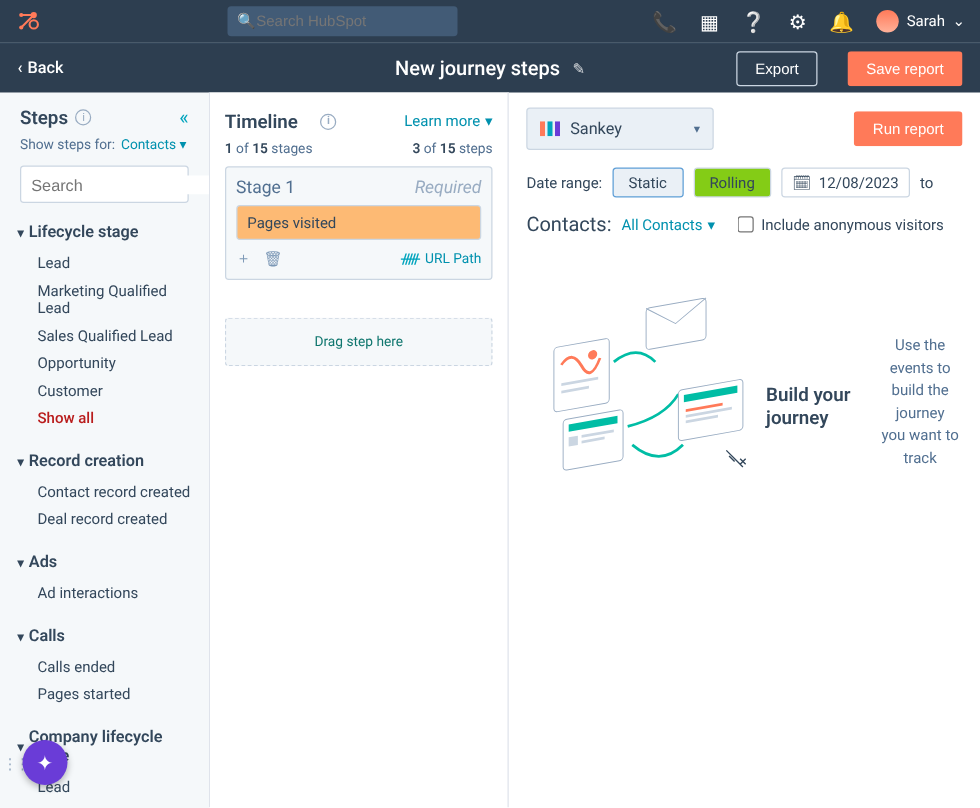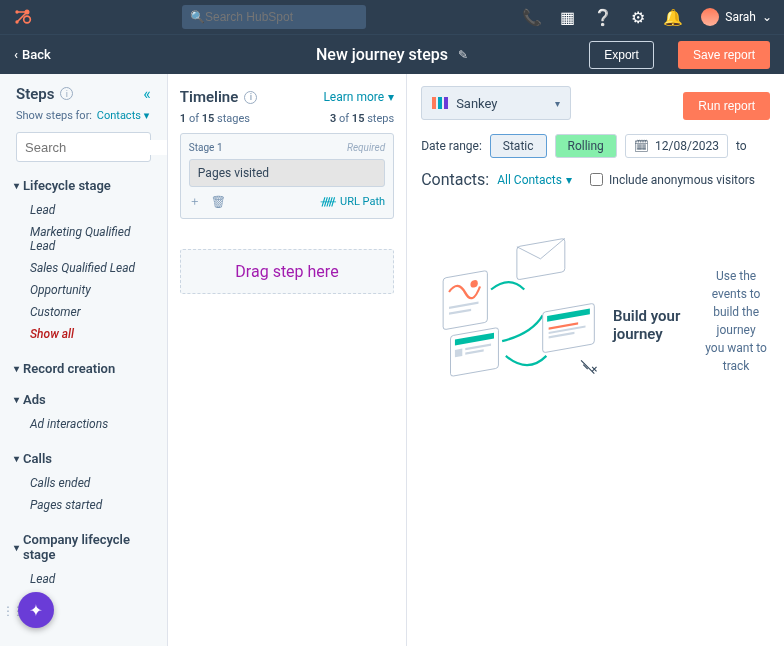--- a/index.html
+++ b/index.html
@@ -33,50 +33,50 @@
 .leftpanel .panel-header { display: flex; align-items: center; gap: 6px; padding: 0 16px; }
 .leftpanel .panel-header h3 { font-size: 15px; font-weight: 600; color: #33475b; }
 .collapse-btn { margin-left: auto; color: #00a4bd; cursor: pointer; }
 .showfor { padding: 6px 16px 4px; font-size: 11px; color: #516f90; }
 .showfor .link { color: #0091ae; cursor: pointer; margin-left: 2px; }
 .searchbox { margin: 6px 16px 10px; height: 30px; border: 1px solid #cbd6e2; border-radius: 3px; background: #fff; display: flex; align-items: center; padding: 0 8px; }
 .searchbox input { border: none; flex: 1; outline: none; font-size: 13px; color: #33475b; }
 .section { padding: 2px 0 6px; }
 .section-head { display: flex; align-items: center; gap: 4px; padding: 4px 14px; font-size: 13px; font-weight: 600; cursor: pointer; }
 .section-head .caret { font-size: 10px; color: #33475b; }
-.section ul { list-style: none; padding: 2px 0 4px; font-style: italic; }
+.section ul { list-style: none; padding: 2px 0 4px; }
 .section li { padding: 4px 14px 4px 30px; font-size: 12px; color: #33475b; cursor: pointer; }
 .section li.link-all { color: #b91c1c; font-weight: 500; }
 
 
 .midpanel { width: 260px; border-right: 1px solid #dfe3eb; background: #fff; padding: 14px 12px; }
 .midpanel .timeline-head { display: flex; align-items: center; }
-.midpanel .timeline-head h3 { font-size: 15px; font-weight: 600; display: flex; align-items: center; gap: 6px; }
+.midpanel .timeline-head h3 { font-size: 15px; font-weight: 600; display: flex; align-items: center; gap: 18px; }
 .learn { margin-left: auto; color: #0091ae; font-size: 12px; cursor: pointer; display: flex; align-items: center; gap: 4px; }
 .counts { display: flex; justify-content: space-between; font-size: 11px; color: #516f90; margin-top: 6px; }
 .counts b { color: #33475b; font-weight: 600; }
 .stage-card { margin-top: 8px; border: 1px solid #cbd6e2; border-radius: 3px; background: #f5f8fa; padding: 8px; }
-.stage-title { font-size: 10px; color: #516f90; display: flex; justify-content: space-between; }
+.stage-title { font-size: 14px; color: #516f90; display: flex; justify-content: space-between; }
 .stage-title .req { color: #99acc2; font-style: italic; }
-.stage-field { margin-top: 6px; background: #e5e5e5; border: 1px solid #cbd6e2; border-radius: 3px; padding: 6px 8px; font-size: 12px; }
+.stage-field { margin-top: 6px; background: #fdba74; border: 1px solid #cbd6e2; border-radius: 3px; padding: 6px 8px; font-size: 12px; }
 .stage-actions { margin-top: 6px; display: flex; align-items: center; gap: 10px; }
 .stage-actions .plus, .stage-actions .trash { color: #7c98b6; cursor: pointer; font-size: 12px; }
 .stage-prop { margin-left: auto; color: #0091ae; font-size: 11px; display: flex; align-items: center; gap: 4px; cursor: pointer; }
-.dropzone { margin-top: 30px; border: 1px dashed #cbd6e2; border-radius: 3px; background: #f5f8fa; text-align: center; font-size: 16px; color: #a21caf; padding: 12px 0; }
+.dropzone { margin-top: 30px; border: 1px dashed #cbd6e2; border-radius: 3px; background: #f5f8fa; text-align: center; font-size: 11px; color: #0f766e; padding: 12px 0; }
 
 
 .rightpanel { flex: 1; padding: 12px 14px; }
-.toprow { display: flex; align-items: flex-end; gap: 10px; }
+.toprow { display: flex; align-items: center; gap: 10px; }
 .selectbox { border: 1px solid #cbd6e2; border-radius: 3px; background: #eaf0f6; height: 34px; display: flex; align-items: center; padding: 0 10px; gap: 8px; font-size: 13px; color: #33475b; cursor: pointer; min-width: 150px; }
 .selectbox .bars { width: 16px; height: 12px; display: inline-block; }
 .selectbox .caret { margin-left: auto; font-size: 10px; color: #516f90; }
 .runbtn { margin-left: auto; }
 .filters { margin-top: 14px; display: flex; align-items: center; gap: 8px; flex-wrap: wrap; }
 .filters .label { font-size: 12px; color: #33475b; }
-.pill { border: 1px solid #cbd6e2; font-size: 12px; padding: 4px 12px; border-radius: 3px; cursor: pointer; color: #33475b; background: #86efac; }
+.pill { border: 1px solid #cbd6e2; font-size: 12px; padding: 4px 12px; border-radius: 3px; cursor: pointer; color: #33475b; background: #84cc16; }
 .pill.active { background: #eaf0f6; border-color: #5e9ed6; }
 .datebox { border: 1px solid #cbd6e2; border-radius: 3px; padding: 4px 8px; font-size: 12px; display: flex; align-items: center; gap: 6px; }
 .filters2 { margin-top: 12px; display: flex; align-items: center; gap: 8px; }
 .filters2 .link { color: #0091ae; font-size: 12px; cursor: pointer; display: flex; align-items: center; gap: 4px; }
 .filters2 .chk { margin-left: 10px; display: flex; align-items: center; gap: 6px; font-size: 12px; }
 .illust-wrap { margin-top: 30px; display: flex; flex-direction: row; align-items: center; }
 .illust-wrap svg { width: 260px; height: 200px; }
 .illust-wrap h4 { margin-top: 12px; font-size: 15px; font-weight: 600; }
 .illust-wrap p { margin-top: 4px; font-size: 12px; color: #516f90; text-align: center; line-height: 1.5; }
 
@@ -161,20 +161,24 @@
         <li>Opportunity</li>
         <li>Customer</li>
         <li class="link-all">Show all</li>
       </ul>
     </div>
     <div class="section">
       <div class="section-head">
           <span class="caret">▾</span>
           <span>Record creation</span>
         </div>
+      <ul>
+        <li>Contact record created</li>
+        <li>Deal record created</li>
+      </ul>
     </div>
     <div class="section">
       <div class="section-head">
           <span class="caret">▾</span>
           <span>Ads</span>
         </div>
       <ul>
         <li>Ad interactions</li>
       </ul>
     </div>

